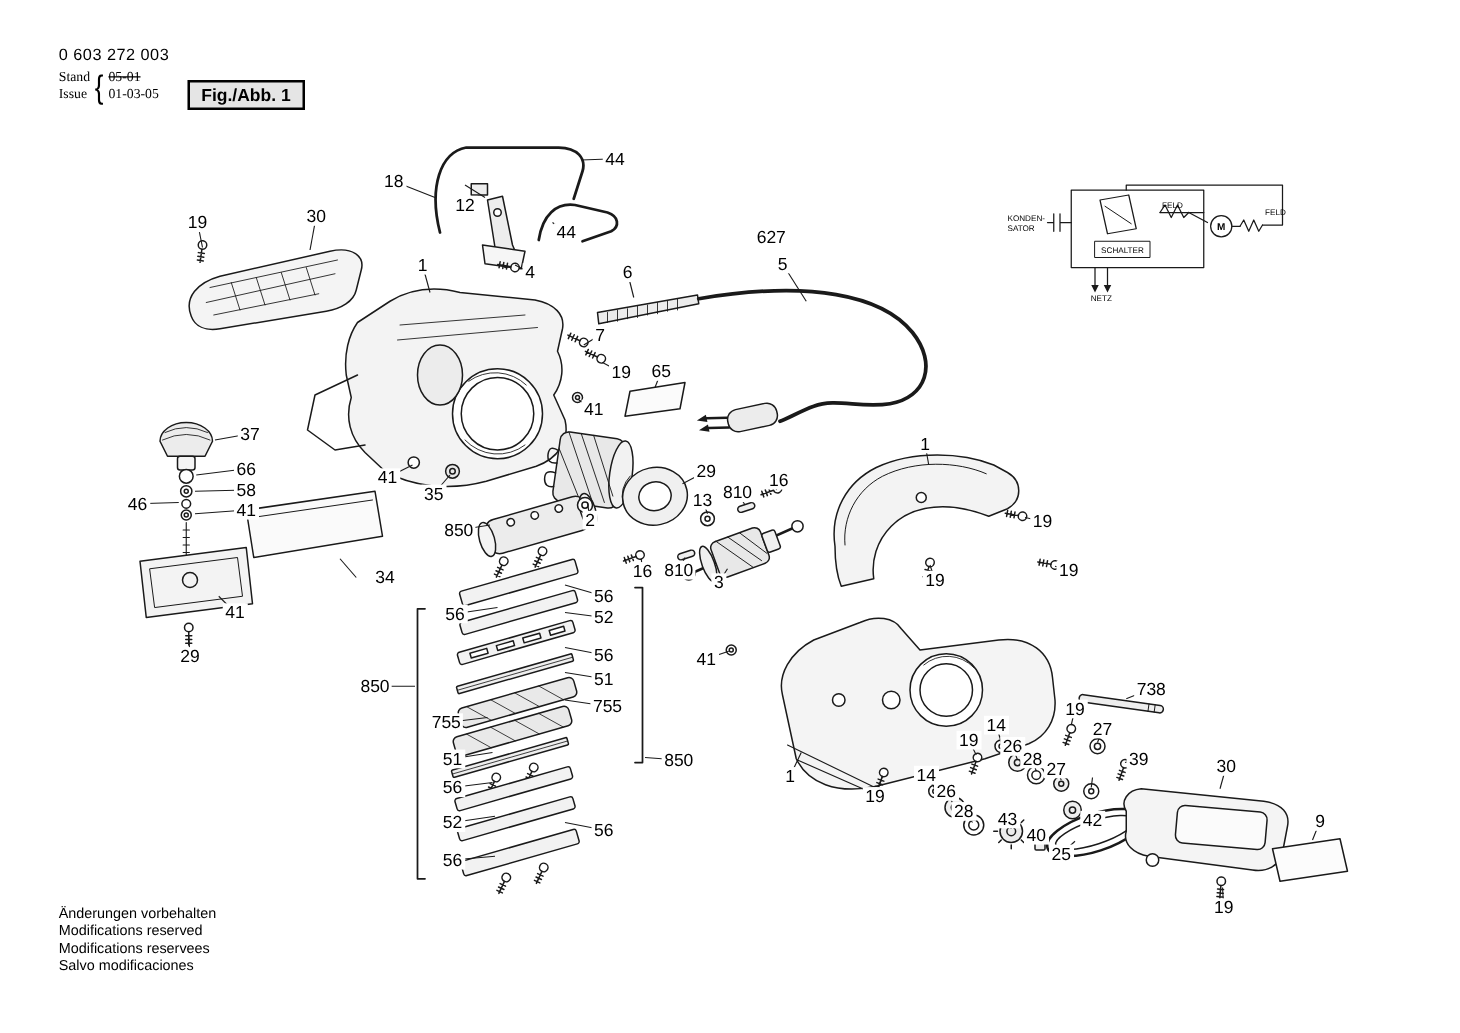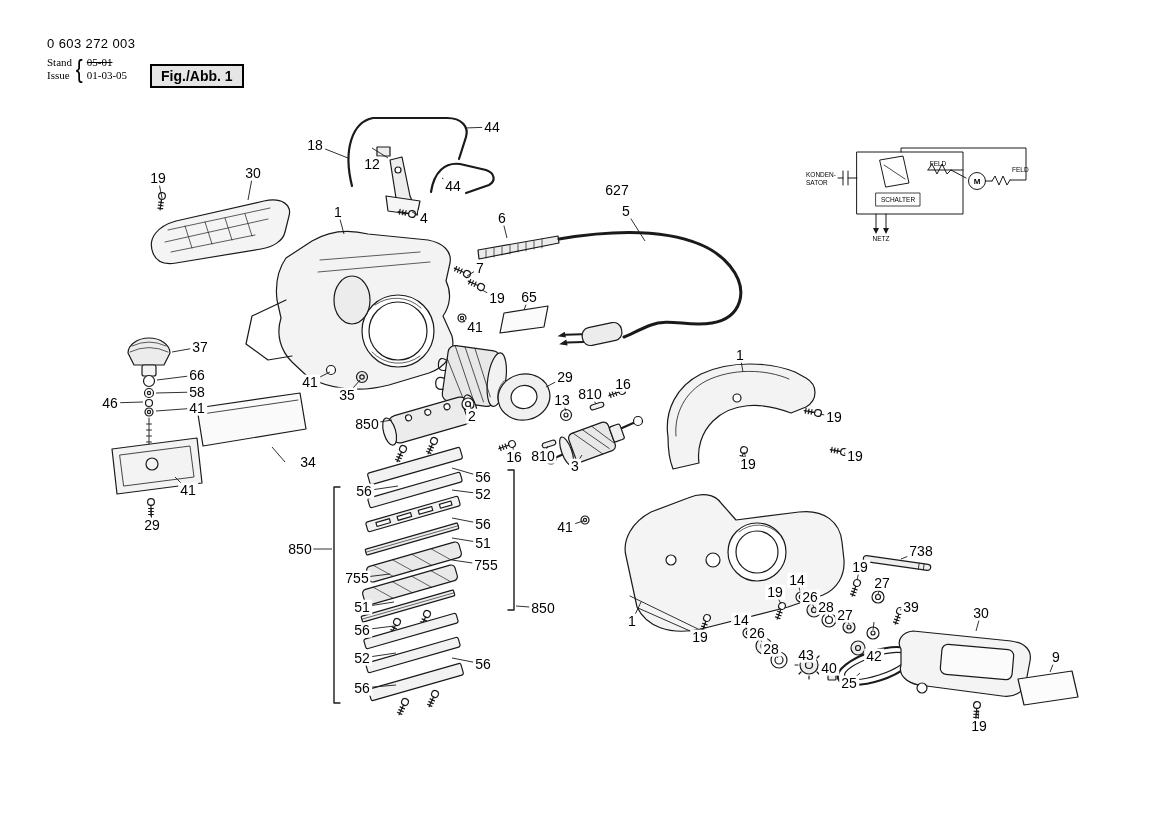--- a/index.html
+++ b/index.html
@@ -468,14 +468,20 @@
       </div>
       <div class="si-brace">{</div>
       <div class="si-col">
         <div class="strike">05-01</div>
         <div>01-03-05</div>
       </div>
     </div>
   </div>
   <div class="figbox">Fig./Abb. 1</div>
 
+  <div class="ftr">
+    <div>Änderungen vorbehalten</div>
+    <div>Modifications reserved</div>
+    <div>Modifications reservees</div>
+    <div>Salvo modificaciones</div>
+  </div>
 
 </div>
 
 </body></html>

